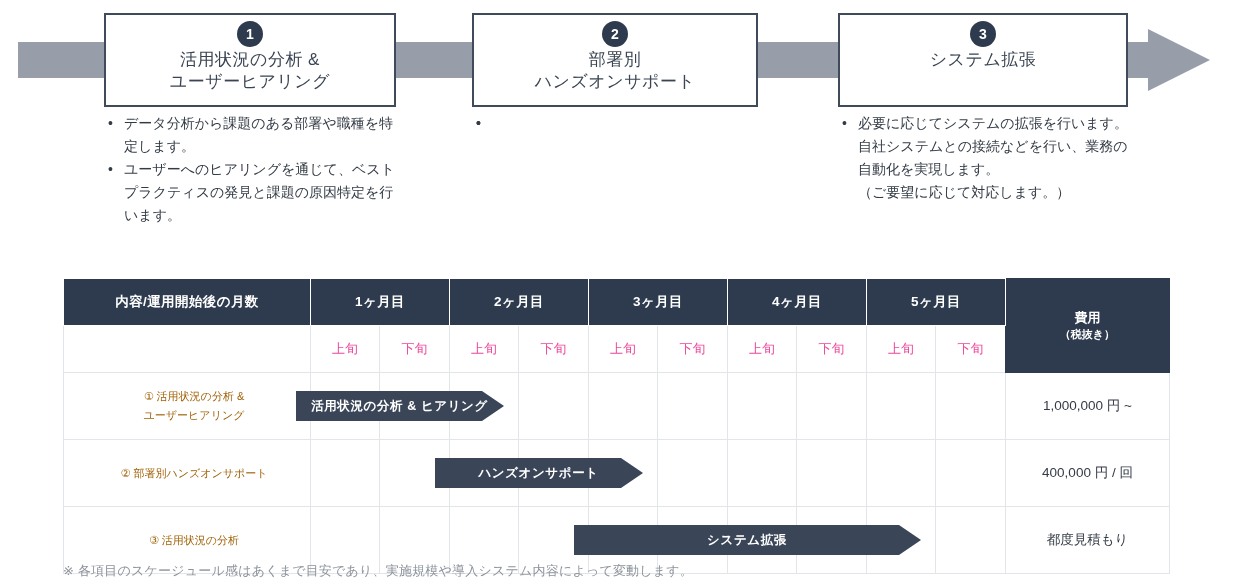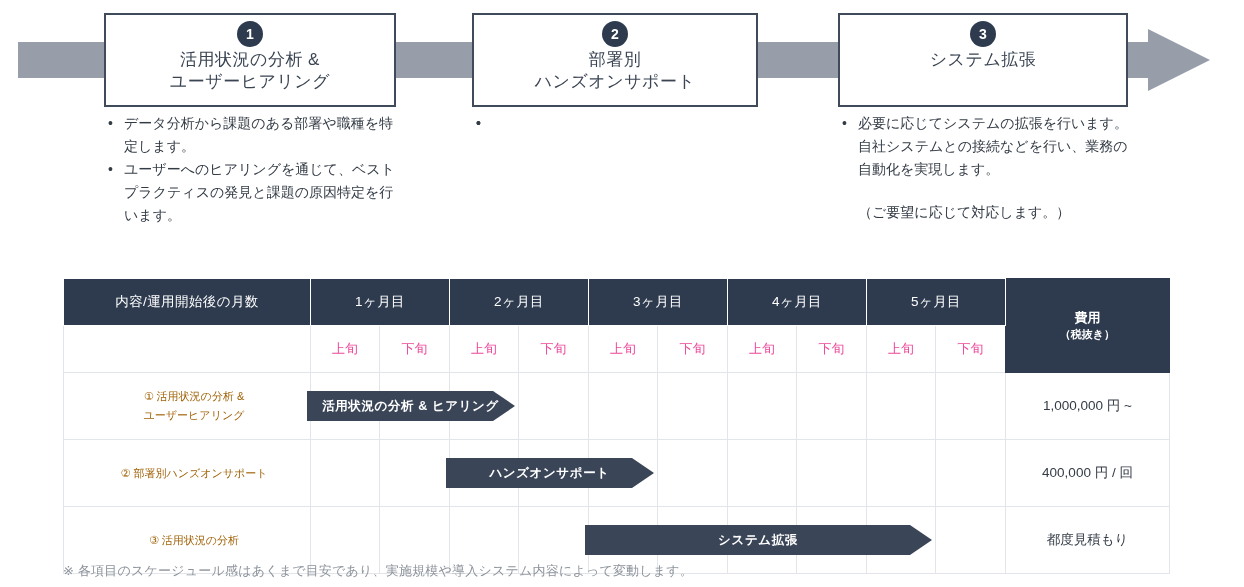--- a/index.html
+++ b/index.html
@@ -106,42 +106,41 @@
     padding-left: 20px;
     margin-bottom: 0px;
   }
   .bullet-item .dot {
     position: absolute;
     left: 4px;
     top: 0px;
   }
   .bullet-plain {
     padding-left: 20px;
-    margin-top: 20px;
   }
 
   
   #schedule-table {
     position: absolute;
     left: 63px;
     top: 278px;
     width: 1106px;
     border-collapse: collapse;
     table-layout: fixed;
   }
   #schedule-table td, #schedule-table th {
     border: 1px solid #e2e5e9;
     padding: 0;
     margin: 0;
   }
   .hdr-dark {
     background: #2e3b4e;
     color: #ffffff;
     font-size: 13.5px;
-    font-weight: normal;
+    font-weight: bold;
     text-align: center;
     height: 46px;
     border: 1px solid #ffffff !important;
     letter-spacing: 0.4px;
   }
   .hdr-sub {
     background: #ffffff;
     color: #ec4899;
     font-size: 13px;
     text-align: center;
@@ -177,21 +176,21 @@
     font-size: 13.5px;
     color: #333b45;
     text-align: center;
     height: 66px;
     border-left: 1px solid #e2e5e9 !important;
   }
 
   
   #gantt-overlay {
     position: absolute;
-    left: 59px;
+    left: 48px;
     top: 278px;
     width: 1106px;
     height: 290px;
     pointer-events: none;
   }
   .gantt-bar {
     position: absolute;
     height: 30px;
     display: flex;
     align-items: center;

